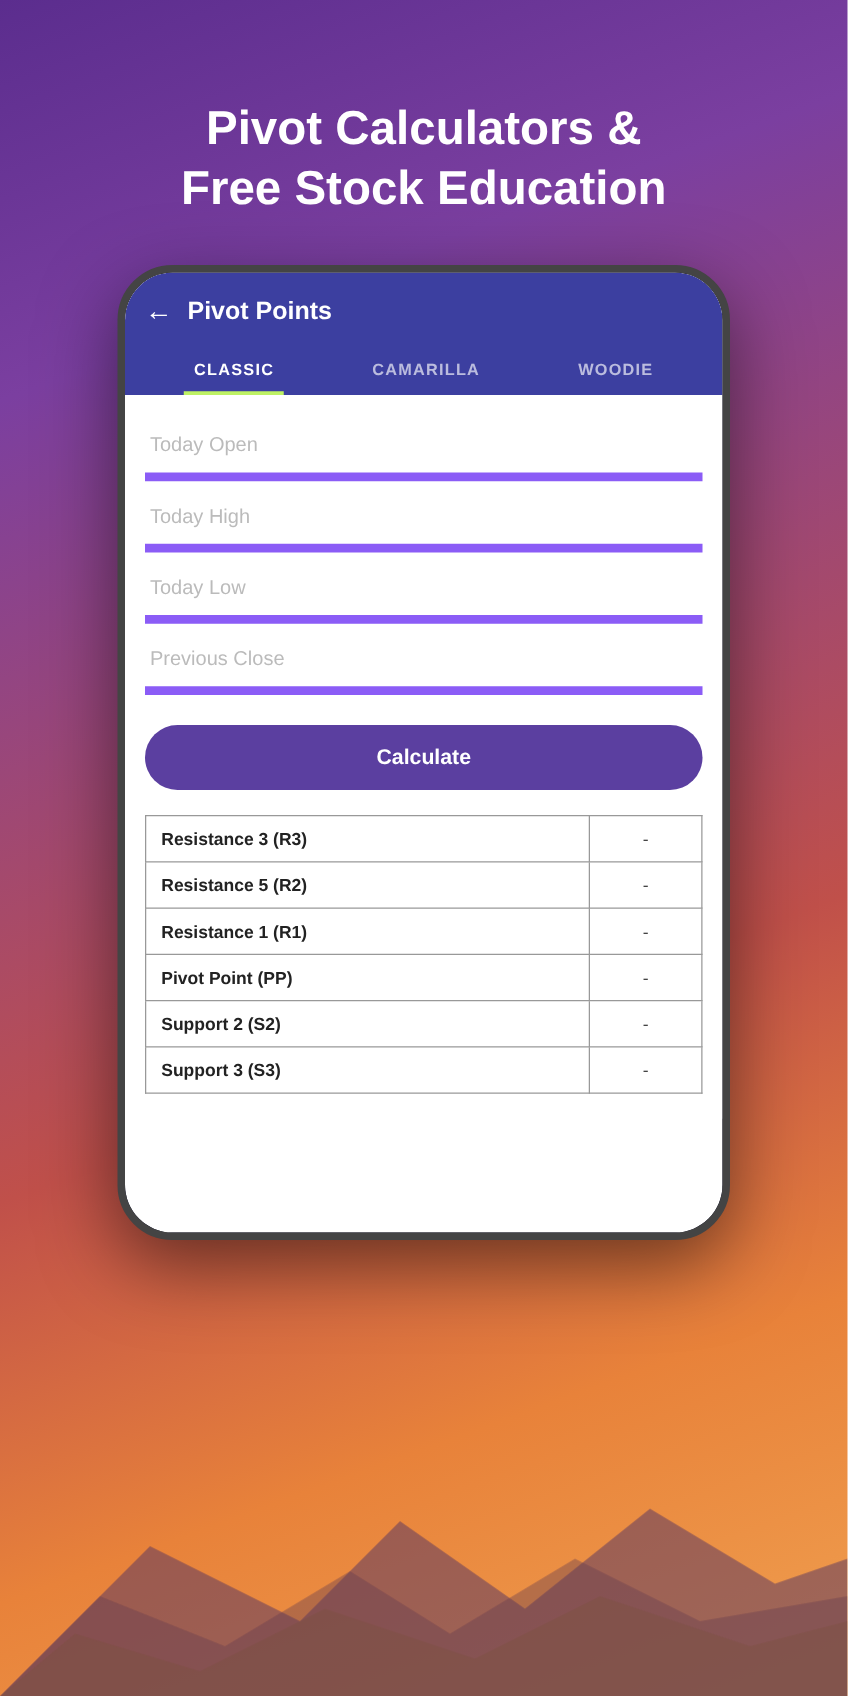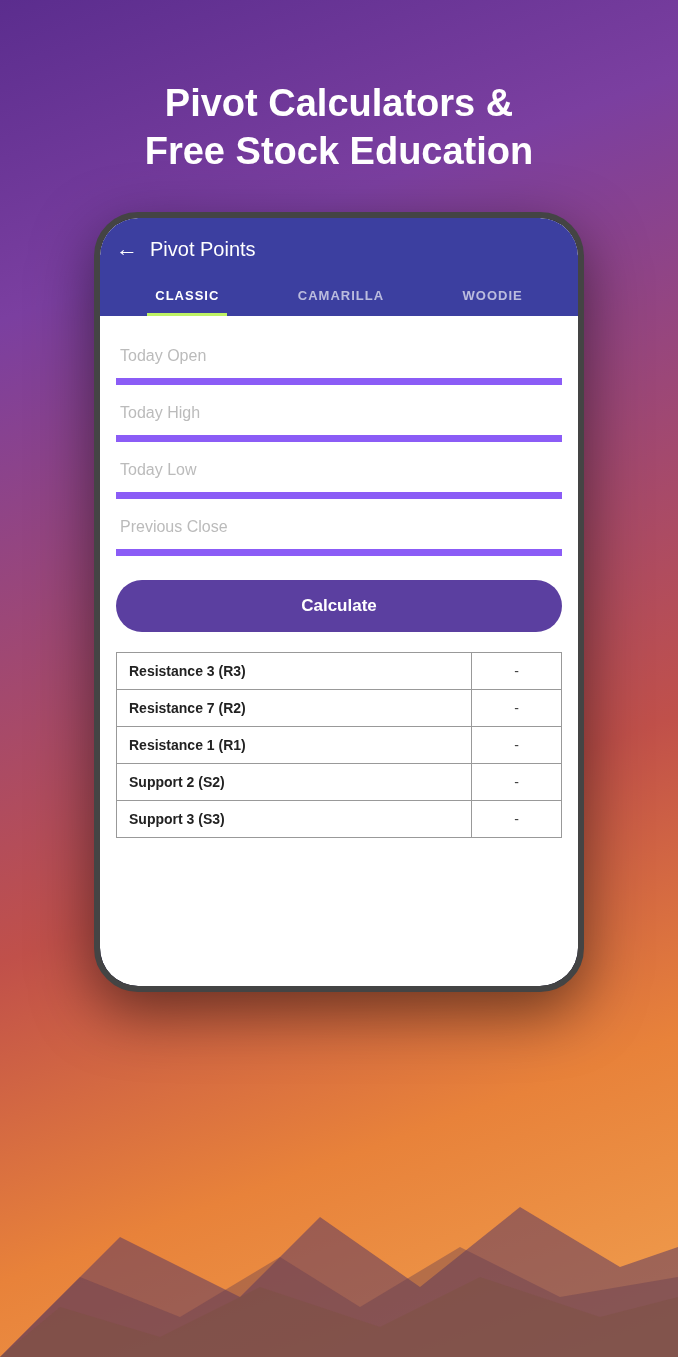--- a/index.html
+++ b/index.html
@@ -62,21 +62,21 @@
     .back-arrow {
       color: #fff;
       font-size: 22px;
       margin-right: 12px;
       cursor: pointer;
     }
 
     .header-title {
       color: #fff;
       font-size: 20px;
-      font-weight: 400;
+      font-weight: 700;
       text-align: center;
     }
 
     .tabs-row {
       display: flex;
       justify-content: space-around;
       align-items: center;
     }
 
     .tab {
@@ -211,25 +211,29 @@
 
         <button class="calculate-btn">Calculate</button>
 
         <table class="results-table">
           <tbody id="results-body">
           <tr>
                 <td>Resistance 3 (R3)</td>
                 <td>-</td>
               </tr>
               <tr>
-                <td>Resistance 7 (R2)</td>
+                <td>Resistance 5 (R2)</td>
                 <td>-</td>
               </tr>
               <tr>
                 <td>Resistance 1 (R1)</td>
+                <td>-</td>
+              </tr>
+              <tr>
+                <td>Pivot Point (PP)</td>
                 <td>-</td>
               </tr>
               <tr>
                 <td>Support 2 (S2)</td>
                 <td>-</td>
               </tr>
               <tr>
                 <td>Support 3 (S3)</td>
                 <td>-</td>
               </tr>

